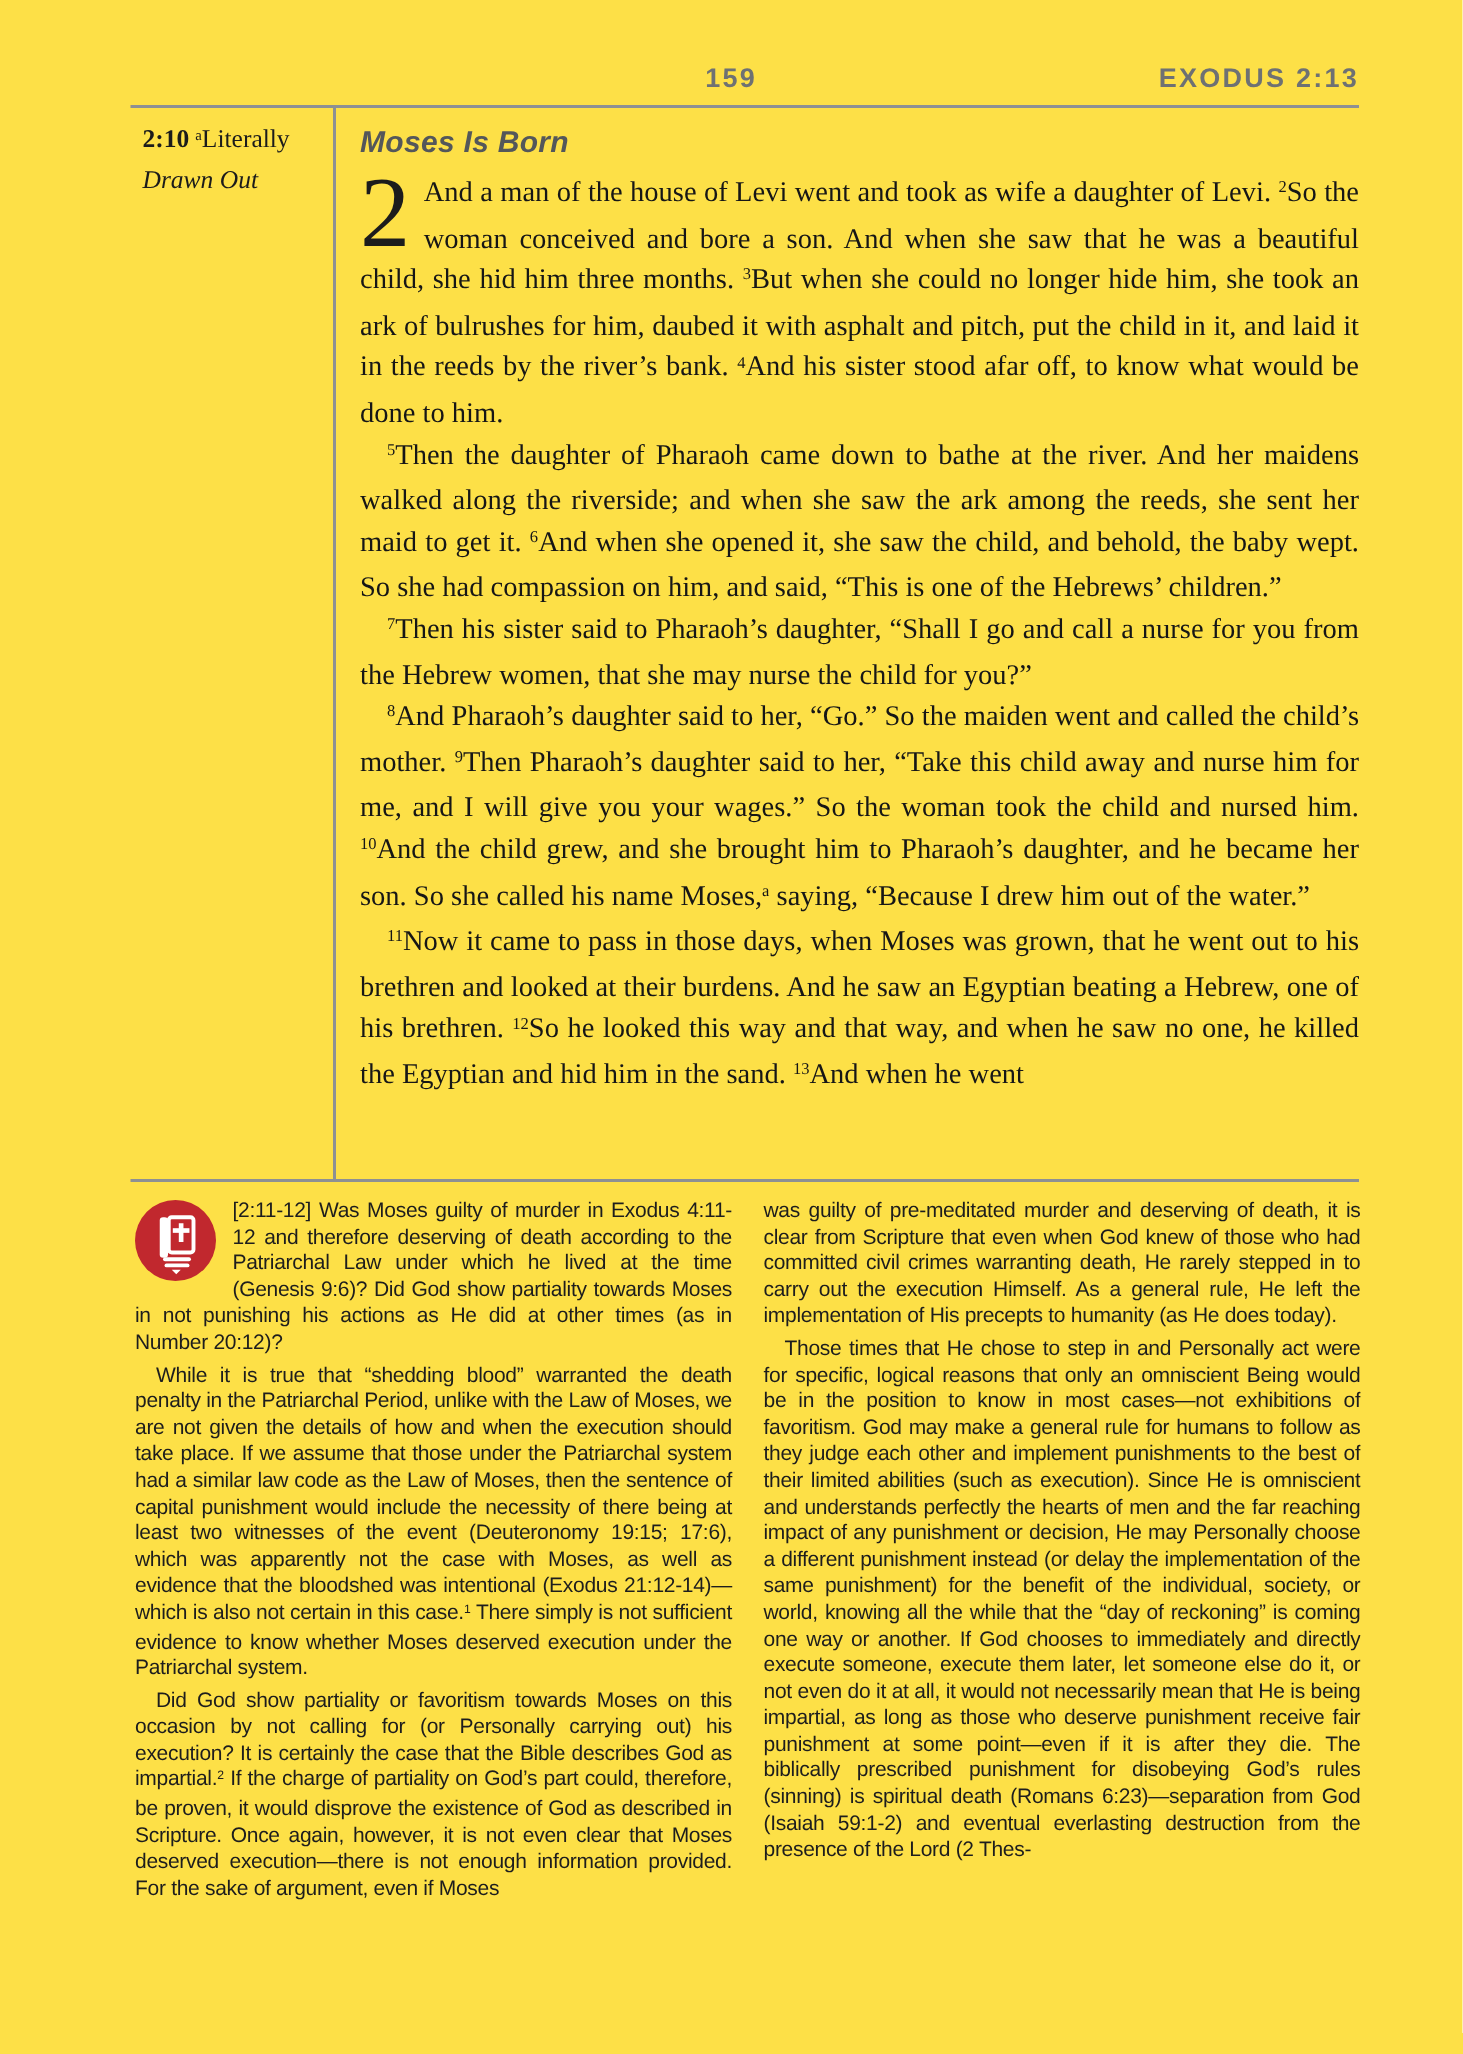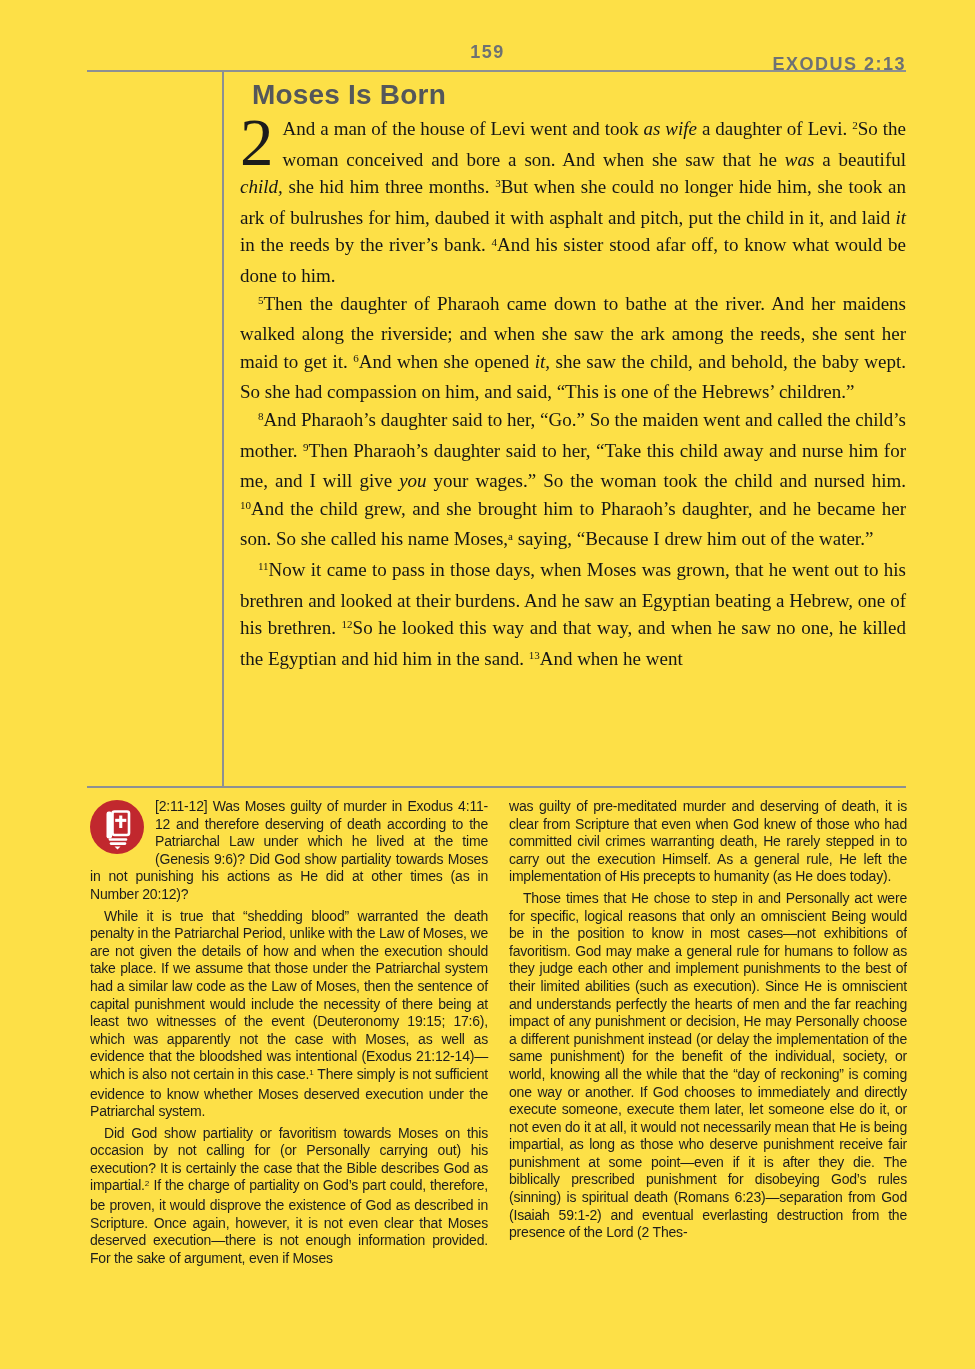--- a/index.html
+++ b/index.html
@@ -3,74 +3,79 @@
 <meta charset="utf-8">
 <style>
   html,body{margin:0;padding:0;background:#ffffff;}
   .page{position:relative;width:975px;height:1369px;background:#fde047;overflow:hidden;
         font-family:"Liberation Serif",serif;}
 
   
   .hdr-num{position:absolute;left:0;top:42px;width:100%;text-align:center;
            font-family:"Liberation Sans",sans-serif;font-weight:700;font-size:18px;
            letter-spacing:1.5px;color:#6e7173;}
-  .hdr-head{position:absolute;right:69px;top:54px;
+  .hdr-head{position:absolute;right:69px;top:42px;
             font-family:"Liberation Sans",sans-serif;font-weight:700;font-size:18px;
             letter-spacing:1.5px;color:#6e7173;}
   .rule{position:absolute;background:#8d9093;}
   .top-rule{left:87px;top:70px;width:819px;height:2px;}
   .v-rule{left:222px;top:70px;width:2px;height:716px;}
   .bottom-rule{left:87px;top:786px;width:819px;height:2px;}
 
   
   .margin-note{position:absolute;left:95px;top:81px;width:128px;
                font-size:17px;line-height:24px;color:#1b1b1b;}
   .mn-ref{font-weight:700;margin-right:4px;}
   .mn-italic{font-style:italic;}
 
   
   .scripture{position:absolute;left:240px;top:82px;width:666px;
              font-size:19px;line-height:27.6px;color:#161616;}
-  .sc-heading{font-family:"Liberation Sans",sans-serif;font-weight:600;
-              font-size:28px;line-height:26px;color:#54575a;margin:0 0 7px 12px;letter-spacing:.2px;}
+  .sc-heading{font-family:"Liberation Sans",sans-serif;font-style:italic;font-weight:600;
+              font-size:20px;line-height:26px;color:#54575a;margin:0 0 7px 0;letter-spacing:.2px;}
   .sc-heading:not(:first-child){margin-top:20px;}
   .sc-p{margin:0;text-align:justify;}
   .sc-p.ind{text-indent:18px;}
   .dropcap{float:left;font-size:67px;line-height:49px;padding:3px 9px 0 0;color:#1c1c1c;}
 
   
   .commentary{position:absolute;left:90px;top:798px;width:817px;height:508px;overflow:hidden;
               display:flex;gap:21px;font-family:"Liberation Sans",sans-serif;
               font-size:14px;line-height:17.6px;letter-spacing:-0.2px;color:#1d1d1d;}
   .cm-col{width:398px;}
   .cm-p{margin:0 0 4px 0;text-align:justify;}
   .cm-p.ind{text-indent:14px;}
   .icon-wrap{float:left;width:54px;height:54px;margin:2px 11px 3px 0;}
   .icon-wrap svg{display:block;width:54px;height:54px;}
 
   
-  .r-i{font-style:italic;}
+  .r-i{}
   .r-b{font-weight:400;}
   .r-sup{font-size:.58em;position:relative;top:-.52em;letter-spacing:0;}
 </style>
 </head>
 <body>
 
 <div class="page">
   <div class="hdr-num">159</div>
   <div class="hdr-head">EXODUS 2:13</div>
   <div class="rule top-rule"></div>
 
+  <div class="margin-note">
+    <span class="mn-ref">2:10</span><span class="r-sup">a</span><span>Literally</span>
+    <div class="mn-italic">Drawn Out</div>
+  </div>
 
   <div class="rule v-rule"></div>
 
   <div class="scripture" id="scripture">
       <div class="sc-heading">Moses Is Born</div>
       <p class="sc-p"><span class="dropcap">2</span><span>And a man of the house of Levi went and took </span><span class="r-i">as wife</span><span> a daughter of Levi. </span><span class="r-sup">2</span><span>So the woman conceived and bore a son. And when she saw that he </span><span class="r-i">was</span><span> a beautiful </span><span class="r-i">child,</span><span> she hid him three months. </span><span class="r-sup">3</span><span>But when she could no longer hide him, she took an ark of bulrushes for him, daubed it with asphalt and pitch, put the child in it, and laid </span><span class="r-i">it</span><span> in the reeds by the river’s bank. </span><span class="r-sup">4</span><span>And his sister stood afar off, to know what would be done to him.</span></p>
       <p class="sc-p ind"><span class="r-sup">5</span><span>Then the daughter of Pharaoh came down to bathe at the river. And her maidens walked along the riverside; and when she saw the ark among the reeds, she sent her maid to get it. </span><span class="r-sup">6</span><span>And when she opened </span><span class="r-i">it,</span><span> she saw the child, and behold, the baby wept. So she had compassion on him, and said, “This is one of the Hebrews’ children.”</span></p>
+      <p class="sc-p ind"><span class="r-sup">7</span><span>Then his sister said to Pharaoh’s daughter, “Shall I go and call a nurse for you from the Hebrew women, that she may nurse the child for you?”</span></p>
       <p class="sc-p ind"><span class="r-sup">8</span><span>And Pharaoh’s daughter said to her, “Go.” So the maiden went and called the child’s mother. </span><span class="r-sup">9</span><span>Then Pharaoh’s daughter said to her, “Take this child away and nurse him for me, and I will give </span><span class="r-i">you</span><span> your wages.” So the woman took the child and nursed him. </span><span class="r-sup">10</span><span>And the child grew, and she brought him to Pharaoh’s daughter, and he became her son. So she called his name Moses,</span><span class="r-sup">a</span><span> saying, “Because I drew him out of the water.”</span></p>
       <p class="sc-p ind"><span class="r-sup">11</span><span>Now it came to pass in those days, when Moses was grown, that he went out to his brethren and looked at their burdens. And he saw an Egyptian beating a Hebrew, one of his brethren. </span><span class="r-sup">12</span><span>So he looked this way and that way, and when he saw no one, he killed the Egyptian and hid him in the sand. </span><span class="r-sup">13</span><span>And when he went</span></p>
     </div>
 
   <div class="rule bottom-rule"></div>
 
   <div class="commentary" id="commentary">
       <div class="cm-col">
         <p class="cm-p">
   <span class="icon-wrap">

